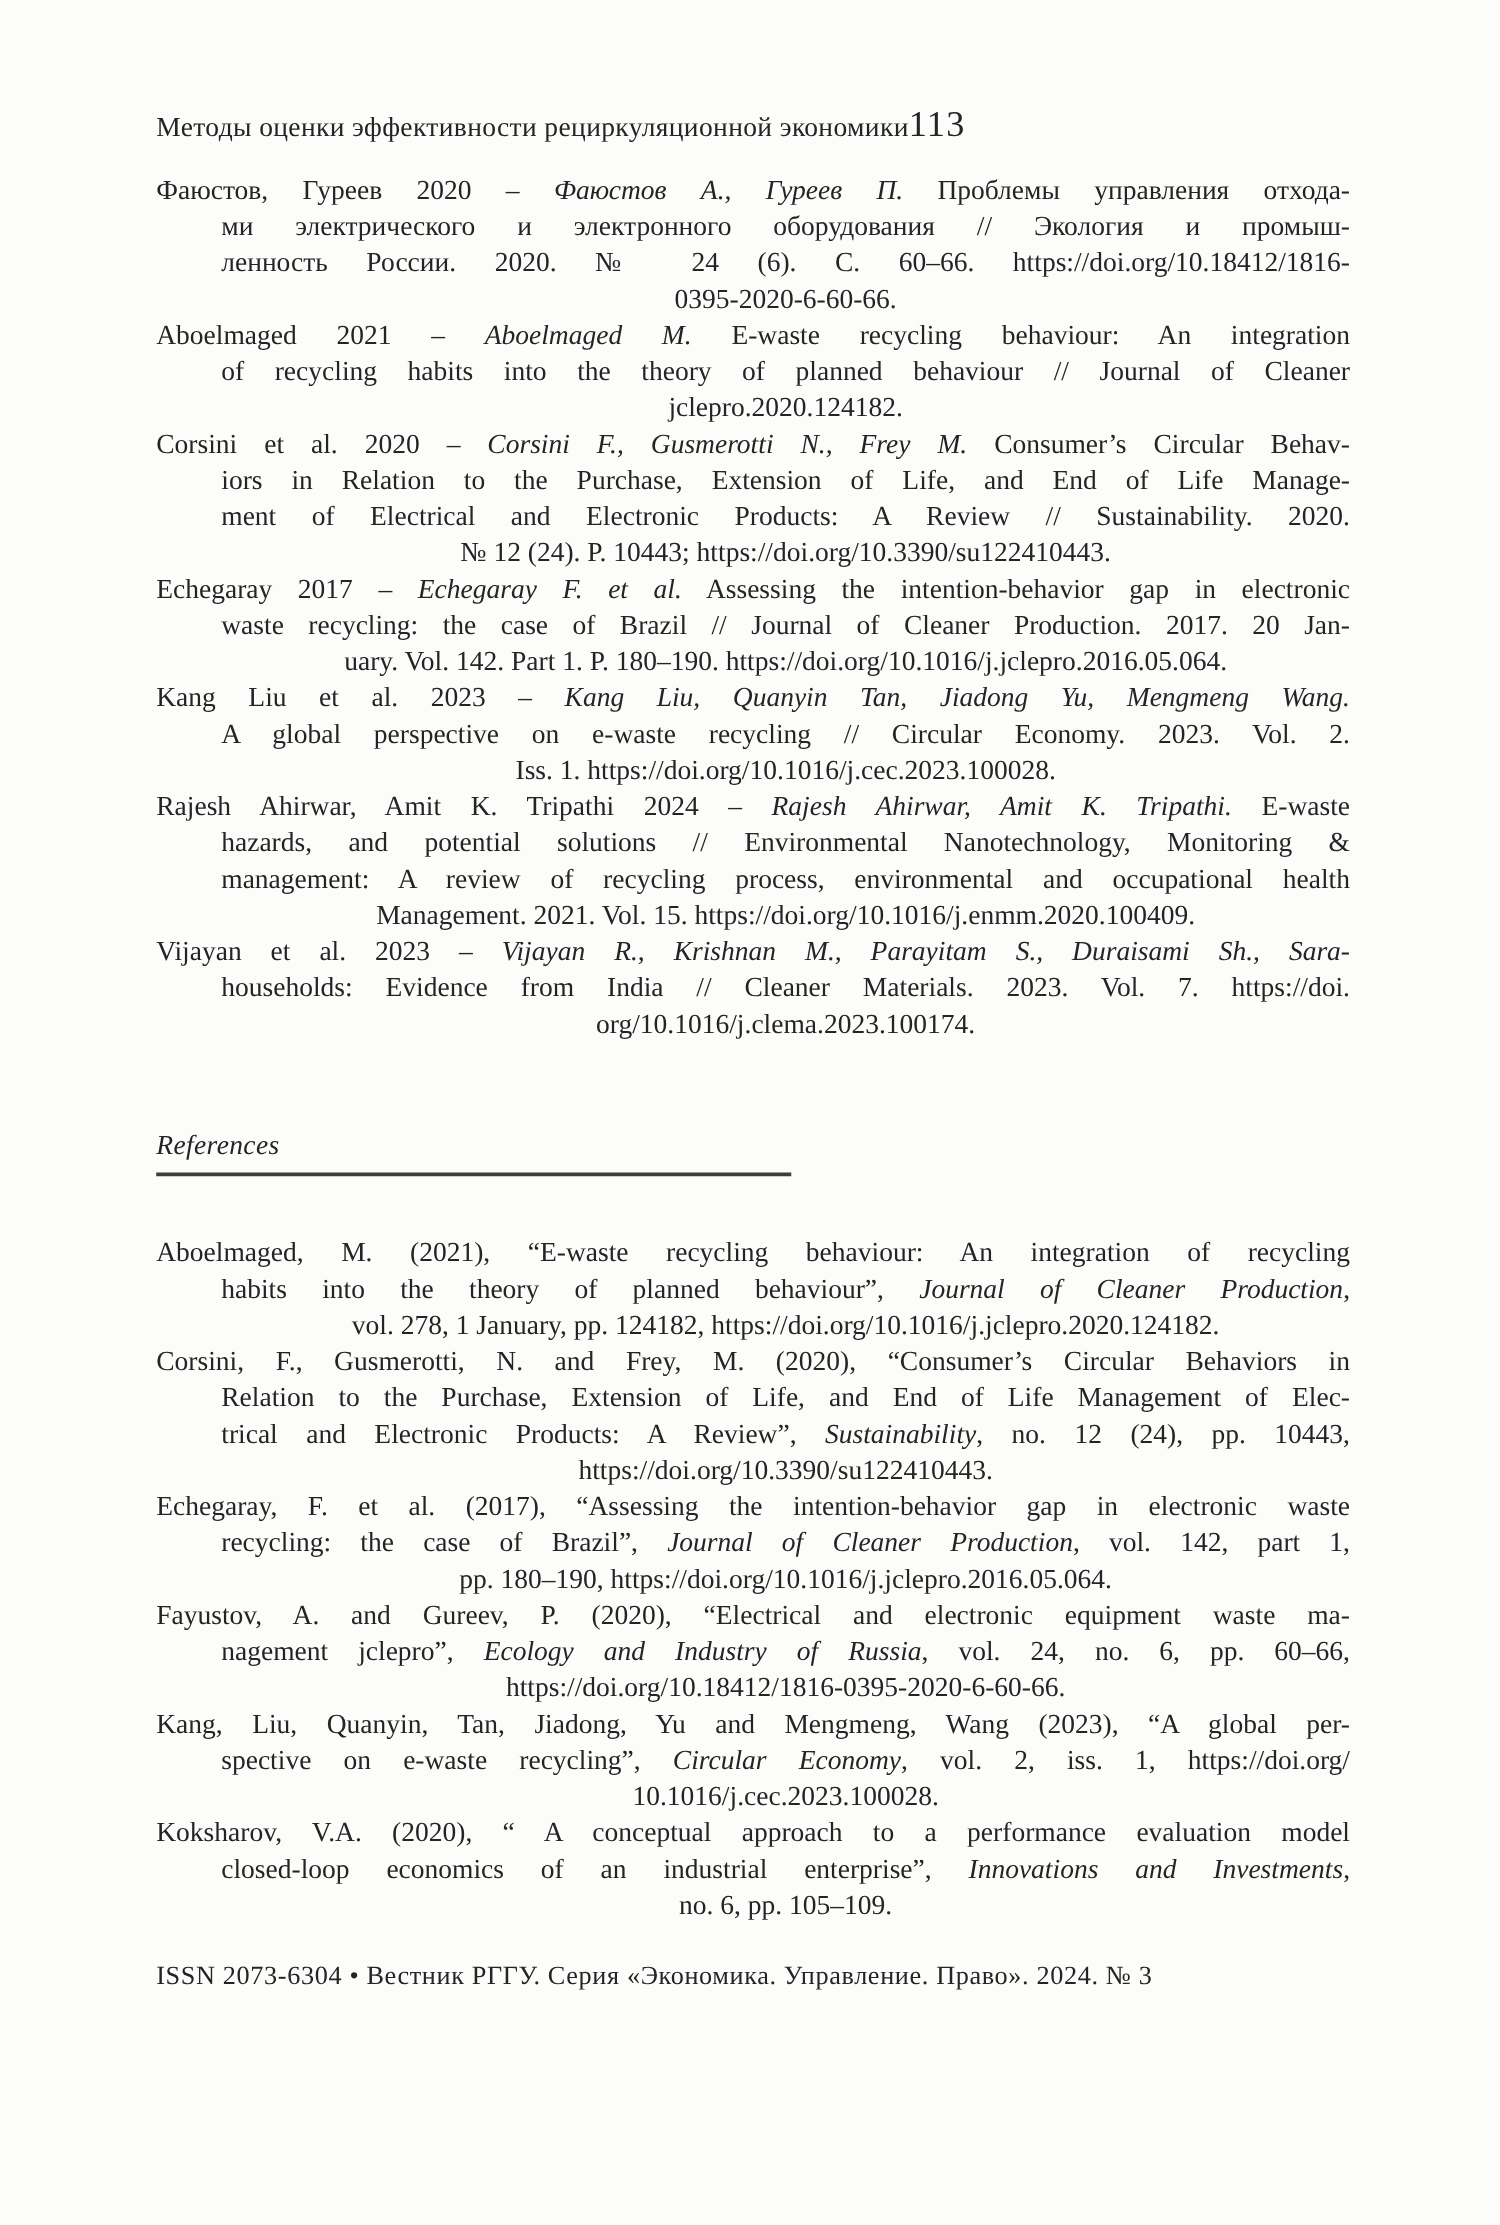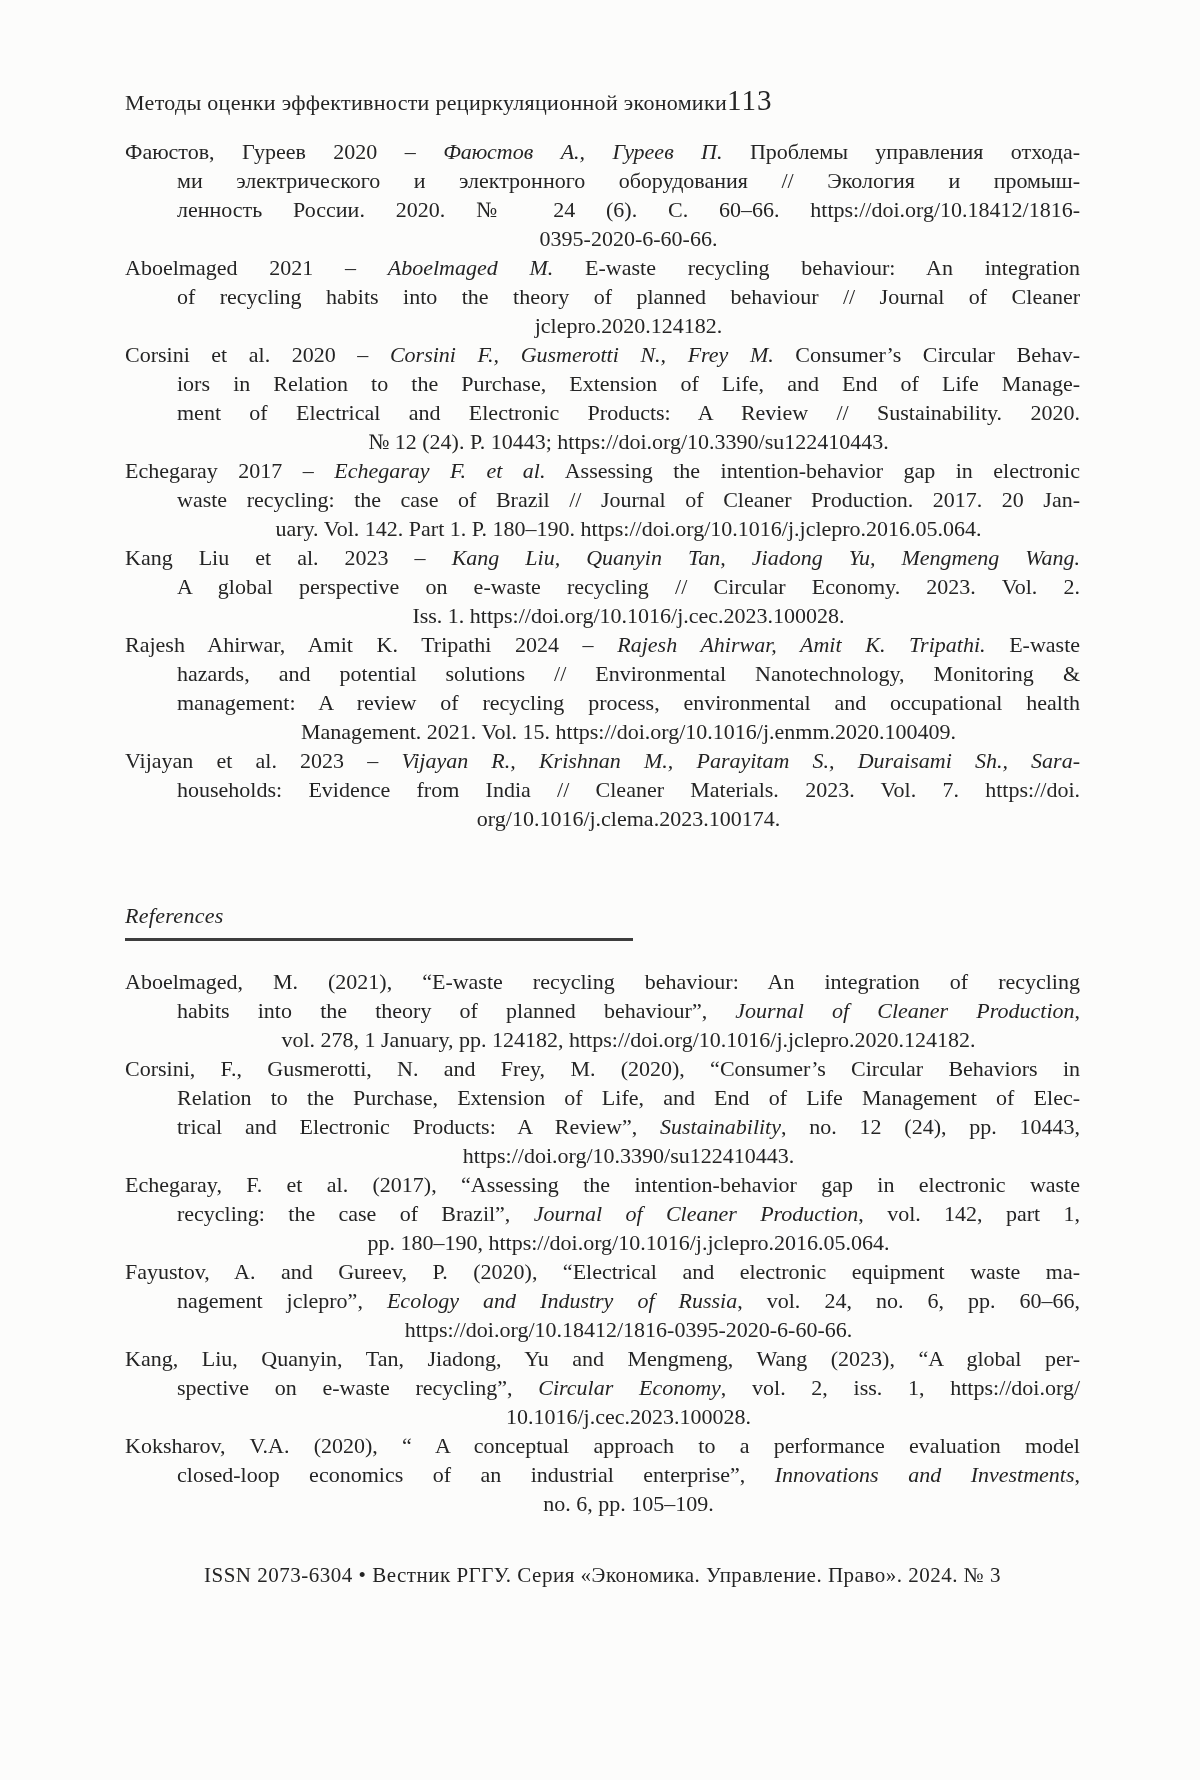--- a/index.html
+++ b/index.html
@@ -52,26 +52,25 @@
     font-weight: normal;
     font-style: italic;
     letter-spacing: 0.3px;
   }
   .refs-rule {
     width: 508px;
     height: 3px;
     background: #3d3d3d;
     margin-top: 9px;
   }
-  .refs { margin-top: 26px; }
+  .refs { margin-top: 46px; }
   footer.pagefoot {
-    margin-top: 45px;
+    margin-top: 30px;
     font-size: 21px;
     letter-spacing: 0.5px;
-    text-align: center;
   }
 </style>
 </head>
 <body>
 
 <div class="page">
   <div class="content">
 
     <header class="pagehead">
       <div class="running-title">Методы оценки эффективности рециркуляционной экономики</div>

